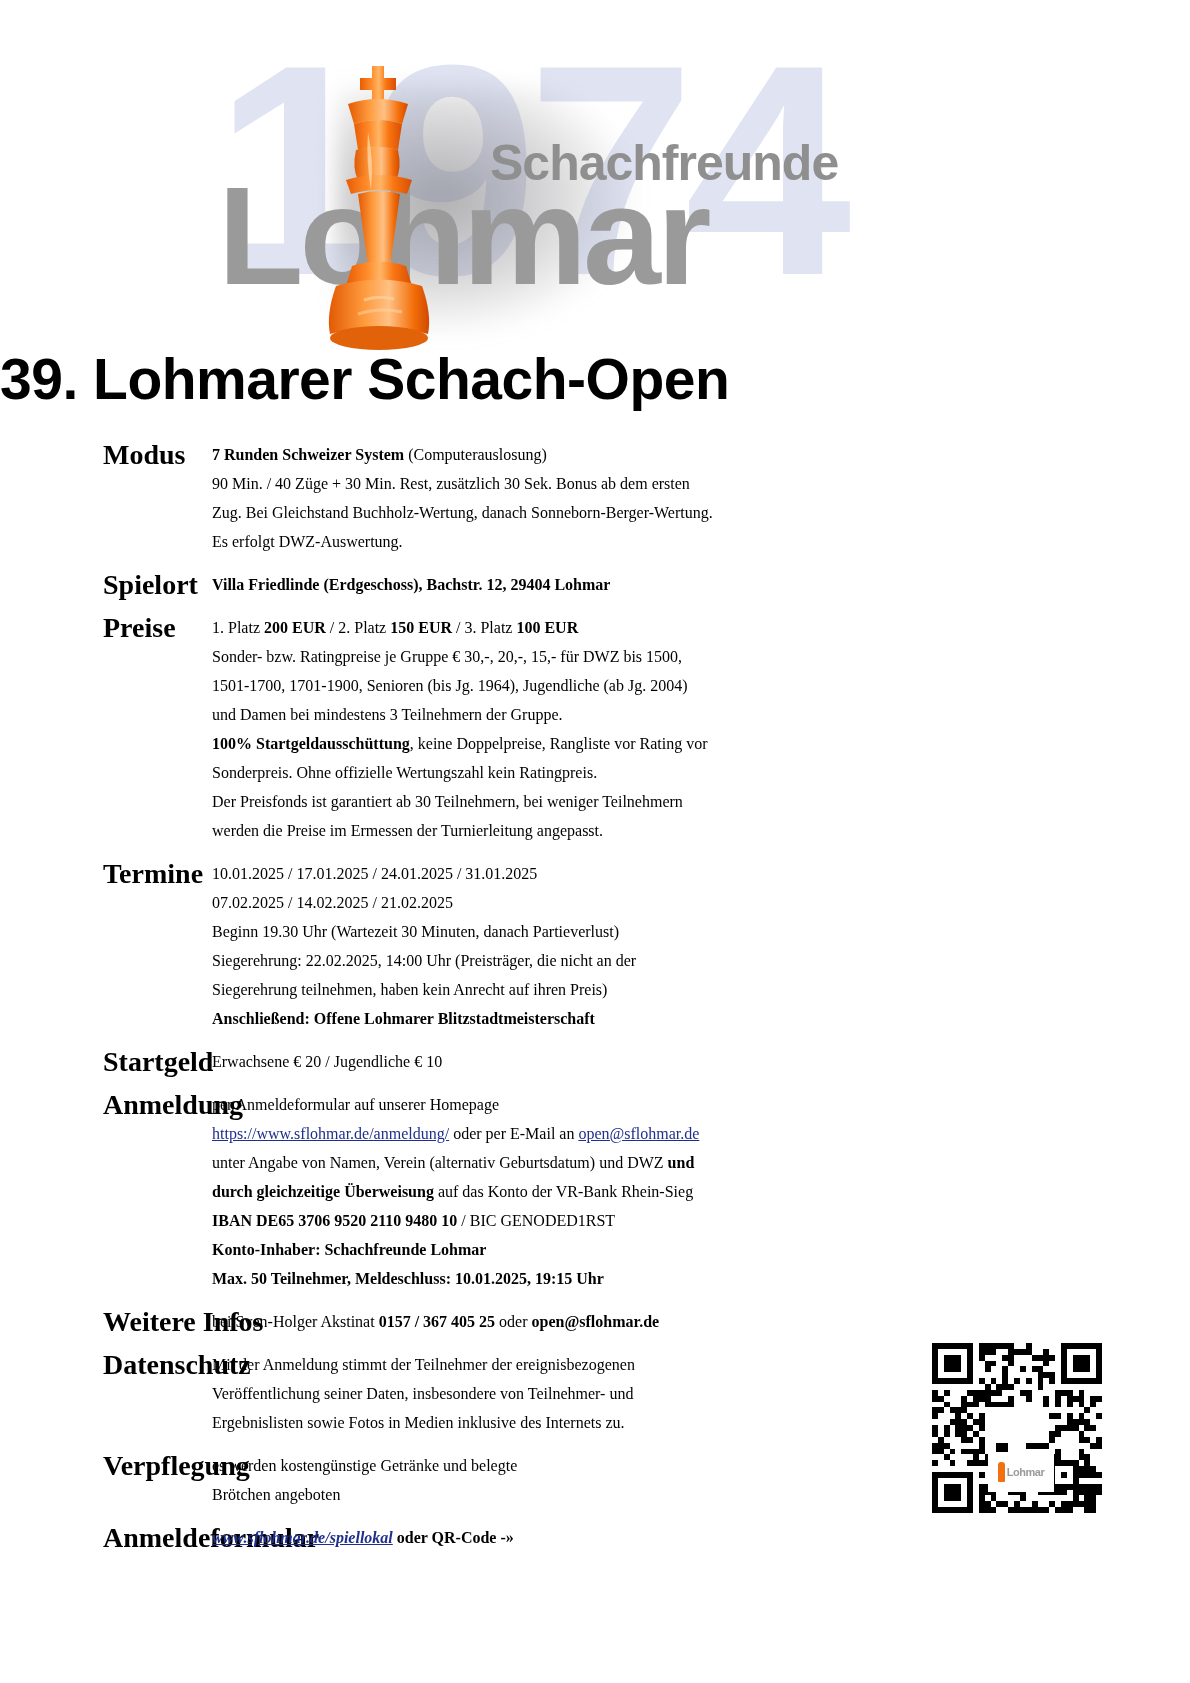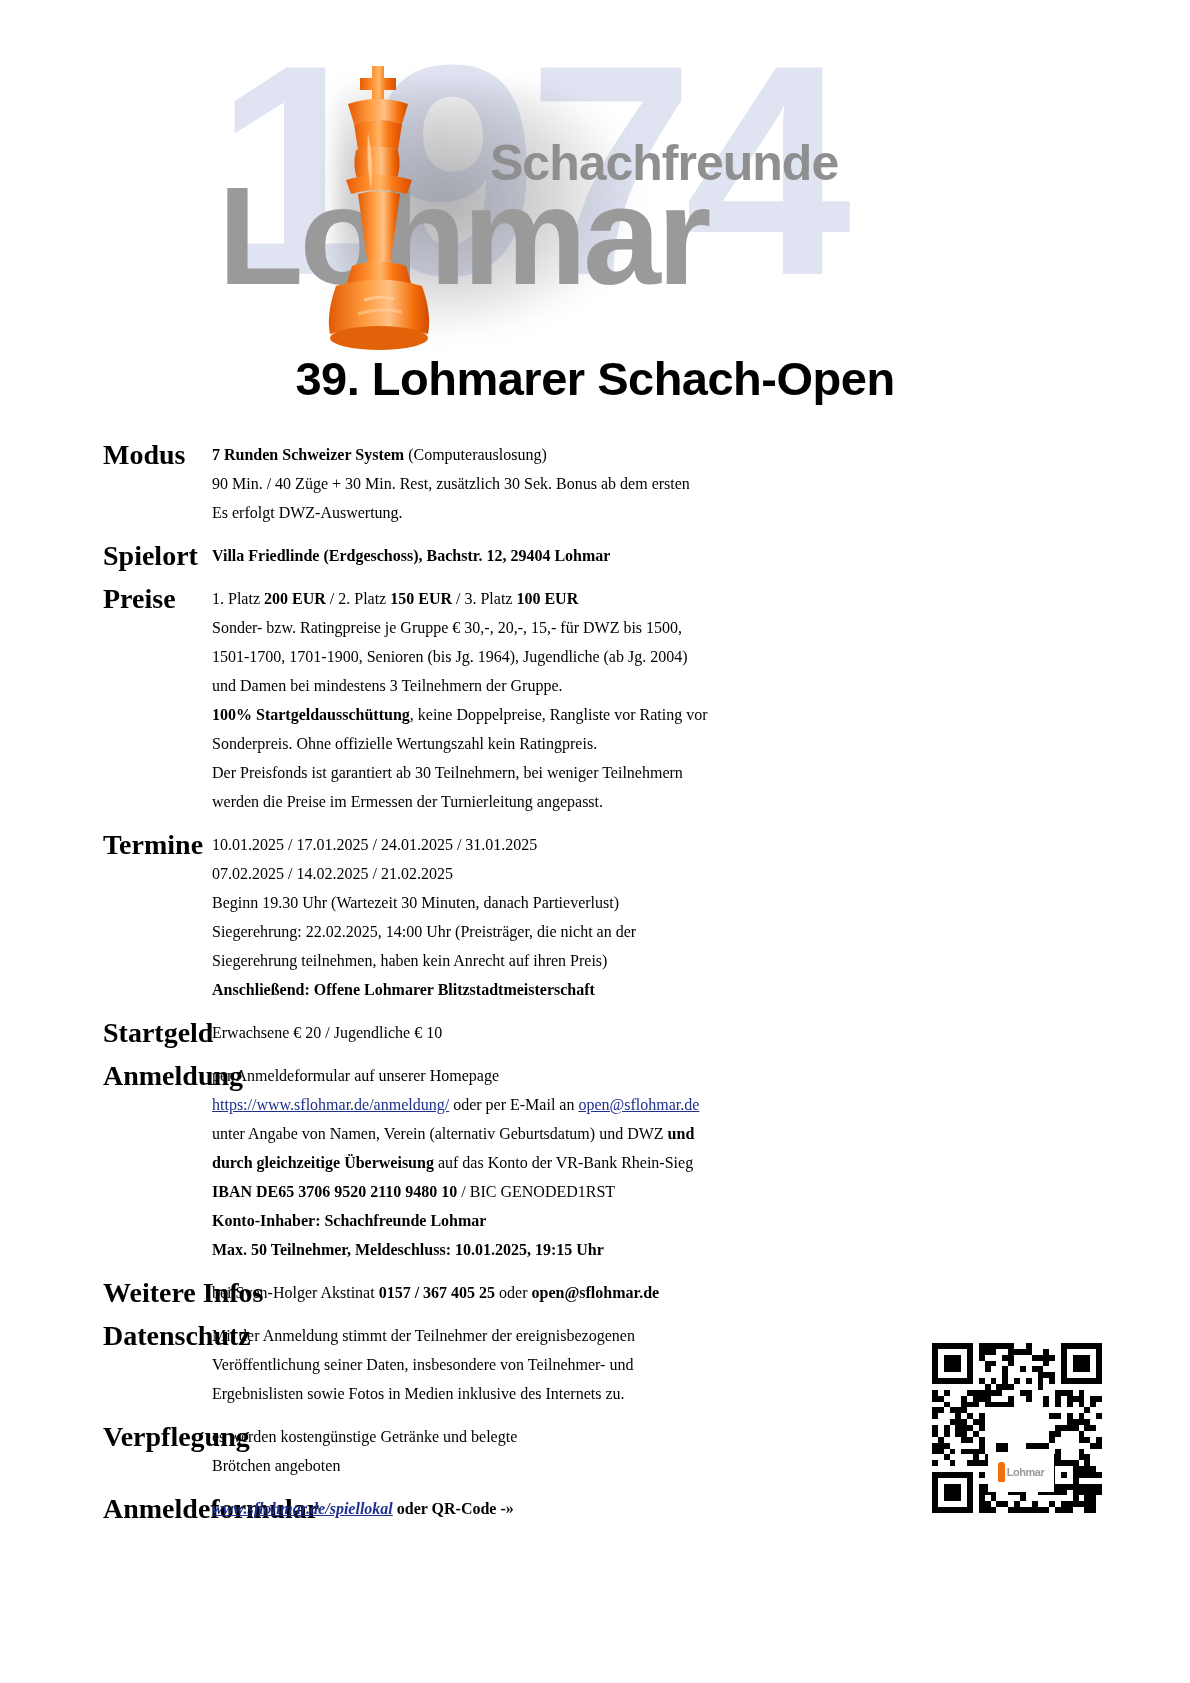--- a/index.html
+++ b/index.html
@@ -86,23 +86,22 @@
     left: 108px;
     top: 36px;
     width: 170px;
     height: 290px;
   }
 
   
   .doc-title {
     font-family: "Liberation Sans", "DejaVu Sans", sans-serif;
     font-weight: bold;
-    font-size: 47px;
+    font-size: 57px;
     line-height: 54px;
-    text-align: center;
     letter-spacing: -0.5px;
     margin: 4px 0 0 0;
     padding: 0;
   }
 
   
   .content {
     position: relative;
     margin-top: 34px;
     padding: 0 0 0 0;
@@ -229,20 +228,21 @@
 </div>
 
 <h1 class="doc-title">39. Lohmarer Schach-Open</h1>
 
 <div class="content" id="content">
     <div class="row">
       <div class="row-label">Modus</div>
       <div class="row-body">
         <span class="ln"><span class="b">7 Runden Schweizer System</span><span> (Computerauslosung)</span></span>
         <span class="ln"><span>90 Min. / 40 Züge + 30 Min. Rest, zusätzlich 30 Sek. Bonus ab dem ersten</span></span>
+        <span class="ln"><span>Zug. Bei Gleichstand Buchholz-Wertung, danach Sonneborn-Berger-Wertung.</span></span>
         <span class="ln"><span>Es erfolgt DWZ-Auswertung.</span></span>
       </div>
     </div>
     <div class="row">
       <div class="row-label">Spielort</div>
       <div class="row-body">
         <span class="ln"><span class="b">Villa Friedlinde (Erdgeschoss), Bachstr. 12, 29404 Lohmar</span></span>
       </div>
     </div>
     <div class="row">

